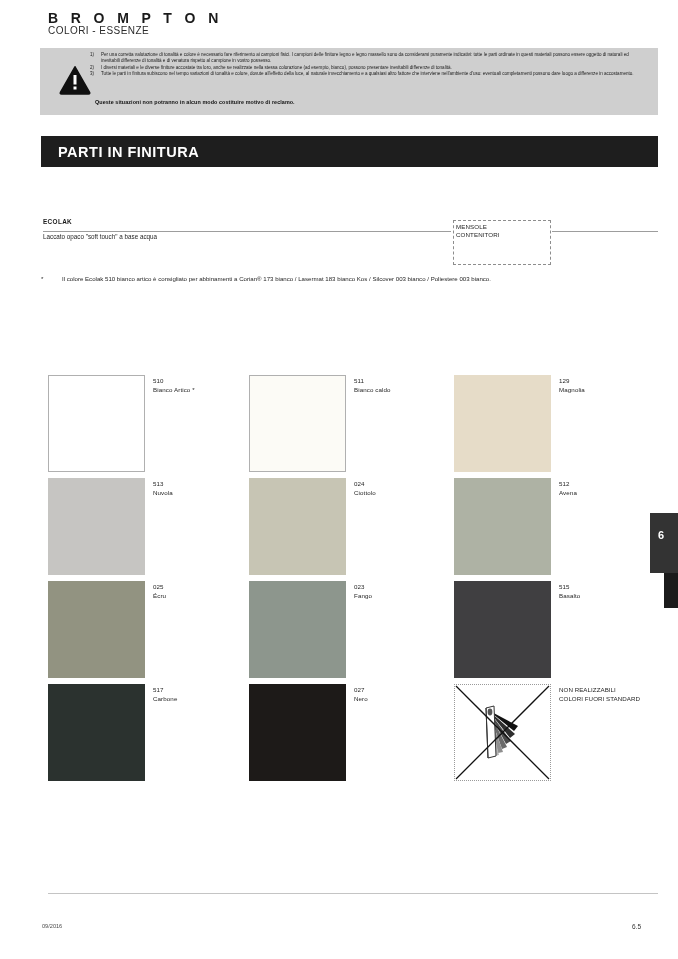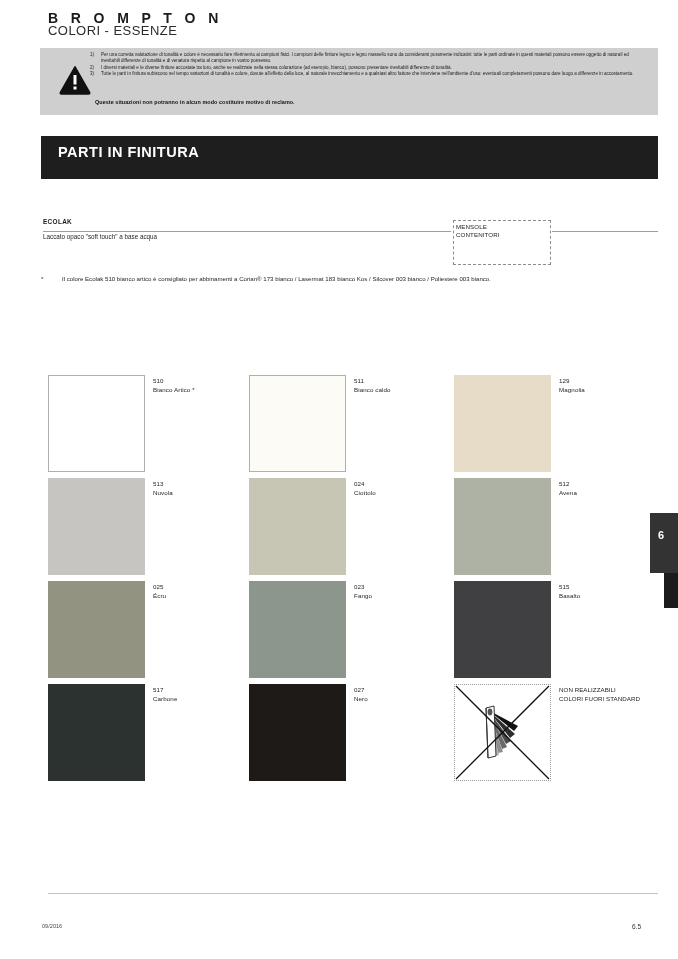--- a/index.html
+++ b/index.html
@@ -17,21 +17,21 @@
   
   #brand-block { position: absolute; left: 48px; top: 12px; }
   #brand-title {
     font-size: 14px;
     font-weight: bold;
     letter-spacing: 4.4px;
     color: #1a1a1a;
     line-height: 12px;
   }
   #brand-subtitle {
-    font-size: 13px;
+    font-size: 10px;
     letter-spacing: 0.45px;
     color: #2b2b2b;
     line-height: 11px;
     margin-top: 1px;
   }
 
   
   #notice-box {
     position: absolute;
     left: 40px; top: 48px;
@@ -63,21 +63,21 @@
     font-size: 5.4px;
     font-weight: bold;
     letter-spacing: 0.08px;
     color: #111111;
   }
 
   
   #section-banner {
     position: absolute;
     left: 41px; top: 136px;
-    width: 617px; height: 43px;
+    width: 617px; height: 31px;
     background: #1e1e1e;
   }
   #section-banner-label {
     position: absolute;
     left: 17px; top: 8px;
     font-size: 14.5px;
     font-weight: bold;
     letter-spacing: 0.5px;
     color: #ffffff;
   }

